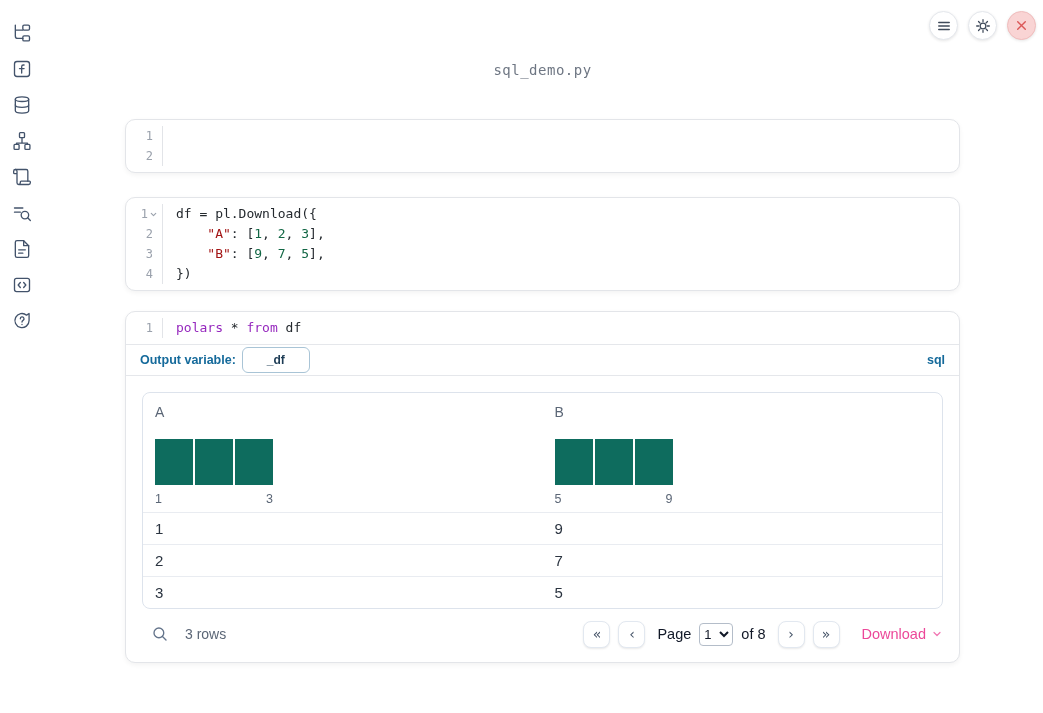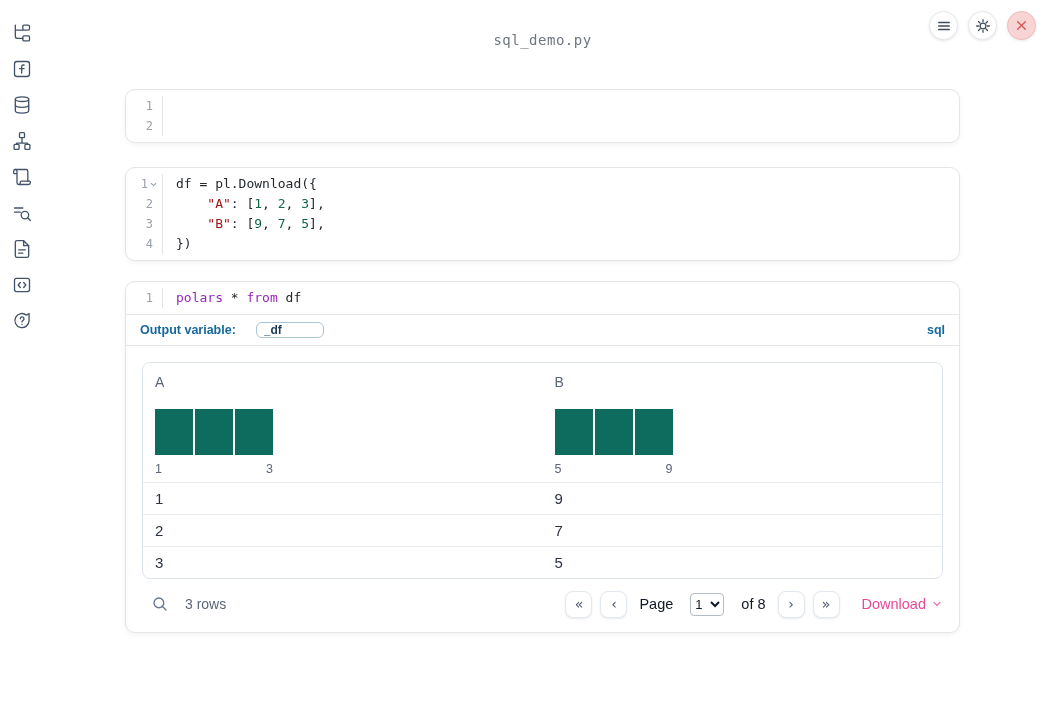--- a/index.html
+++ b/index.html
@@ -14,21 +14,21 @@
 
   
   .topbar { position:absolute; top:11px; right:7px; display:flex; gap:10px; }
   .circle-btn { width:29px; height:29px; border-radius:50%; background:#fff; border:1px solid #e4e7ec;
                 box-shadow:0 1px 3px rgba(0,0,0,.10); display:flex; align-items:center; justify-content:center;
                 color:#3f4a5a; cursor:pointer; }
   .circle-btn.danger { background:#f9d4d4; border-color:#f0bcbc; color:#db5757; }
 
   
   .main { position:absolute; left:125px; top:0; width:835px; }
-  .nb-title { margin-top:32px; text-align:center; font-family:"DejaVu Sans Mono", monospace;
+  .nb-title { margin-top:62px; text-align:center; font-family:"DejaVu Sans Mono", monospace;
               font-size:14px; color:#6e7683; letter-spacing:.5px; }
 
   .cell { border:1px solid #e3e5e9; border-radius:10px; background:#fff;
           box-shadow:0 2px 5px rgba(0,0,0,.05); overflow:hidden; }
   #cell-imports  { margin-top:41px; }
   #cell-dataframe{ margin-top:24px; }
   #cell-sql      { margin-top:20px; }
 
   .code-area { display:flex; padding:6px 0; }
   .gutter { width:37px; flex:none; border-right:1px solid #e2e4e8; }
@@ -36,25 +36,25 @@
         color:#9aa1ac; font-family:"DejaVu Sans Mono", monospace; font-size:12px; }
   .ln .fold { margin-left:1px; margin-right:2px; color:#9aa1ac; display:flex; }
   .ln.has-fold { padding-right:2px; }
   .code-col { padding-left:13px; font-family:"DejaVu Sans Mono", monospace; font-size:13px; color:#24292e; }
   .code-line { height:20px; line-height:20px; white-space:pre; }
   .tk-kw { color:#9628be; }
   .tk-str { color:#a31515; }
   .tk-num { color:#116644; }
 
   
-  .var-row { display:flex; align-items:center; height:31px; padding:0 14px; gap:20px;
+  .var-row { display:flex; align-items:center; height:31px; padding:0 14px; gap:6px;
              border-top:1px solid #e5e7eb; }
   .var-label, .lang-badge { font-weight:bold; font-size:12.5px; color:#156a9b; }
-  .var-input { width:68px; height:16px; border:1px solid #a9c4d6; border-radius:6px; padding:0 7px;
-               font-family:"Liberation Sans", sans-serif; font-weight:bold; font-size:12px; color:#1d3c55; }
+  .var-input { width:68px; height:26px; border:1px solid #a9c4d6; border-radius:6px; padding:0 7px;
+               font-family:"Liberation Sans", sans-serif; font-weight:bold; font-size:12px; color:#1d3c55;text-align:center; }
   .lang-badge { margin-left:auto; }
 
   .output { border-top:1px solid #e5e7eb; padding:16px 16px 12px; }
   .table-card { border:1px solid #dde3ec; border-radius:8px; overflow:hidden; }
   .t-header { display:flex; }
   .t-col { flex:1; padding:11px 12px 6px; }
   .t-col-label { font-size:14px; color:#5b6676; }
   .hist { display:flex; align-items:flex-end; gap:2px; width:118px; height:46px; margin-top:19px; }
   .hist-bar { flex:1; height:100%; background:#0e6c5e; }
   .hist-labels { display:flex; justify-content:space-between; width:118px; margin-top:7px;
@@ -63,21 +63,21 @@
   .t-cell { flex:1; padding:7px 12px; font-size:15px; color:#2b3440; }
 
   .t-footer { display:flex; align-items:center; margin-top:9px; padding-left:9px; height:32px;justify-content:center; }
   .search-btn { border:none; background:none; color:#64748b; width:18px; height:18px; padding:0; cursor:pointer; }
   .rowcount { margin-left:16px; font-size:14px; color:#5b6676; }
   .pager { margin-left:auto; display:flex; align-items:center; gap:8px; }
   .pg-btn { width:27px; height:27px; border:1px solid #e2e8f0; border-radius:8px; background:#fff;
             box-shadow:0 1px 2px rgba(0,0,0,.09); color:#475569; font-size:14px; line-height:1;
             display:flex; align-items:center; justify-content:center; cursor:pointer;
             font-family:"DejaVu Sans", sans-serif; }
-  .page-group { display:flex; align-items:center; gap:17px; margin:0 4px; font-size:14.5px; color:#111827; }
+  .page-group { display:flex; align-items:center; gap:8px; margin:0 4px; font-size:14.5px; color:#111827; }
   .page-select { height:23px; min-width:34px; border:1px solid #b4bdc9; border-radius:4px;
                  font-size:13px; color:#111827; background:#fff; }
   .download-btn { display:flex; align-items:center; gap:5px; margin-left:14px; border:none; background:none;
                   color:#ec4899; font-size:14.5px; cursor:pointer; font-family:"Liberation Sans", sans-serif; }
 </style>
 </head>
 <body>
 
 <aside class="sidebar">
   <button class="sb-btn">

